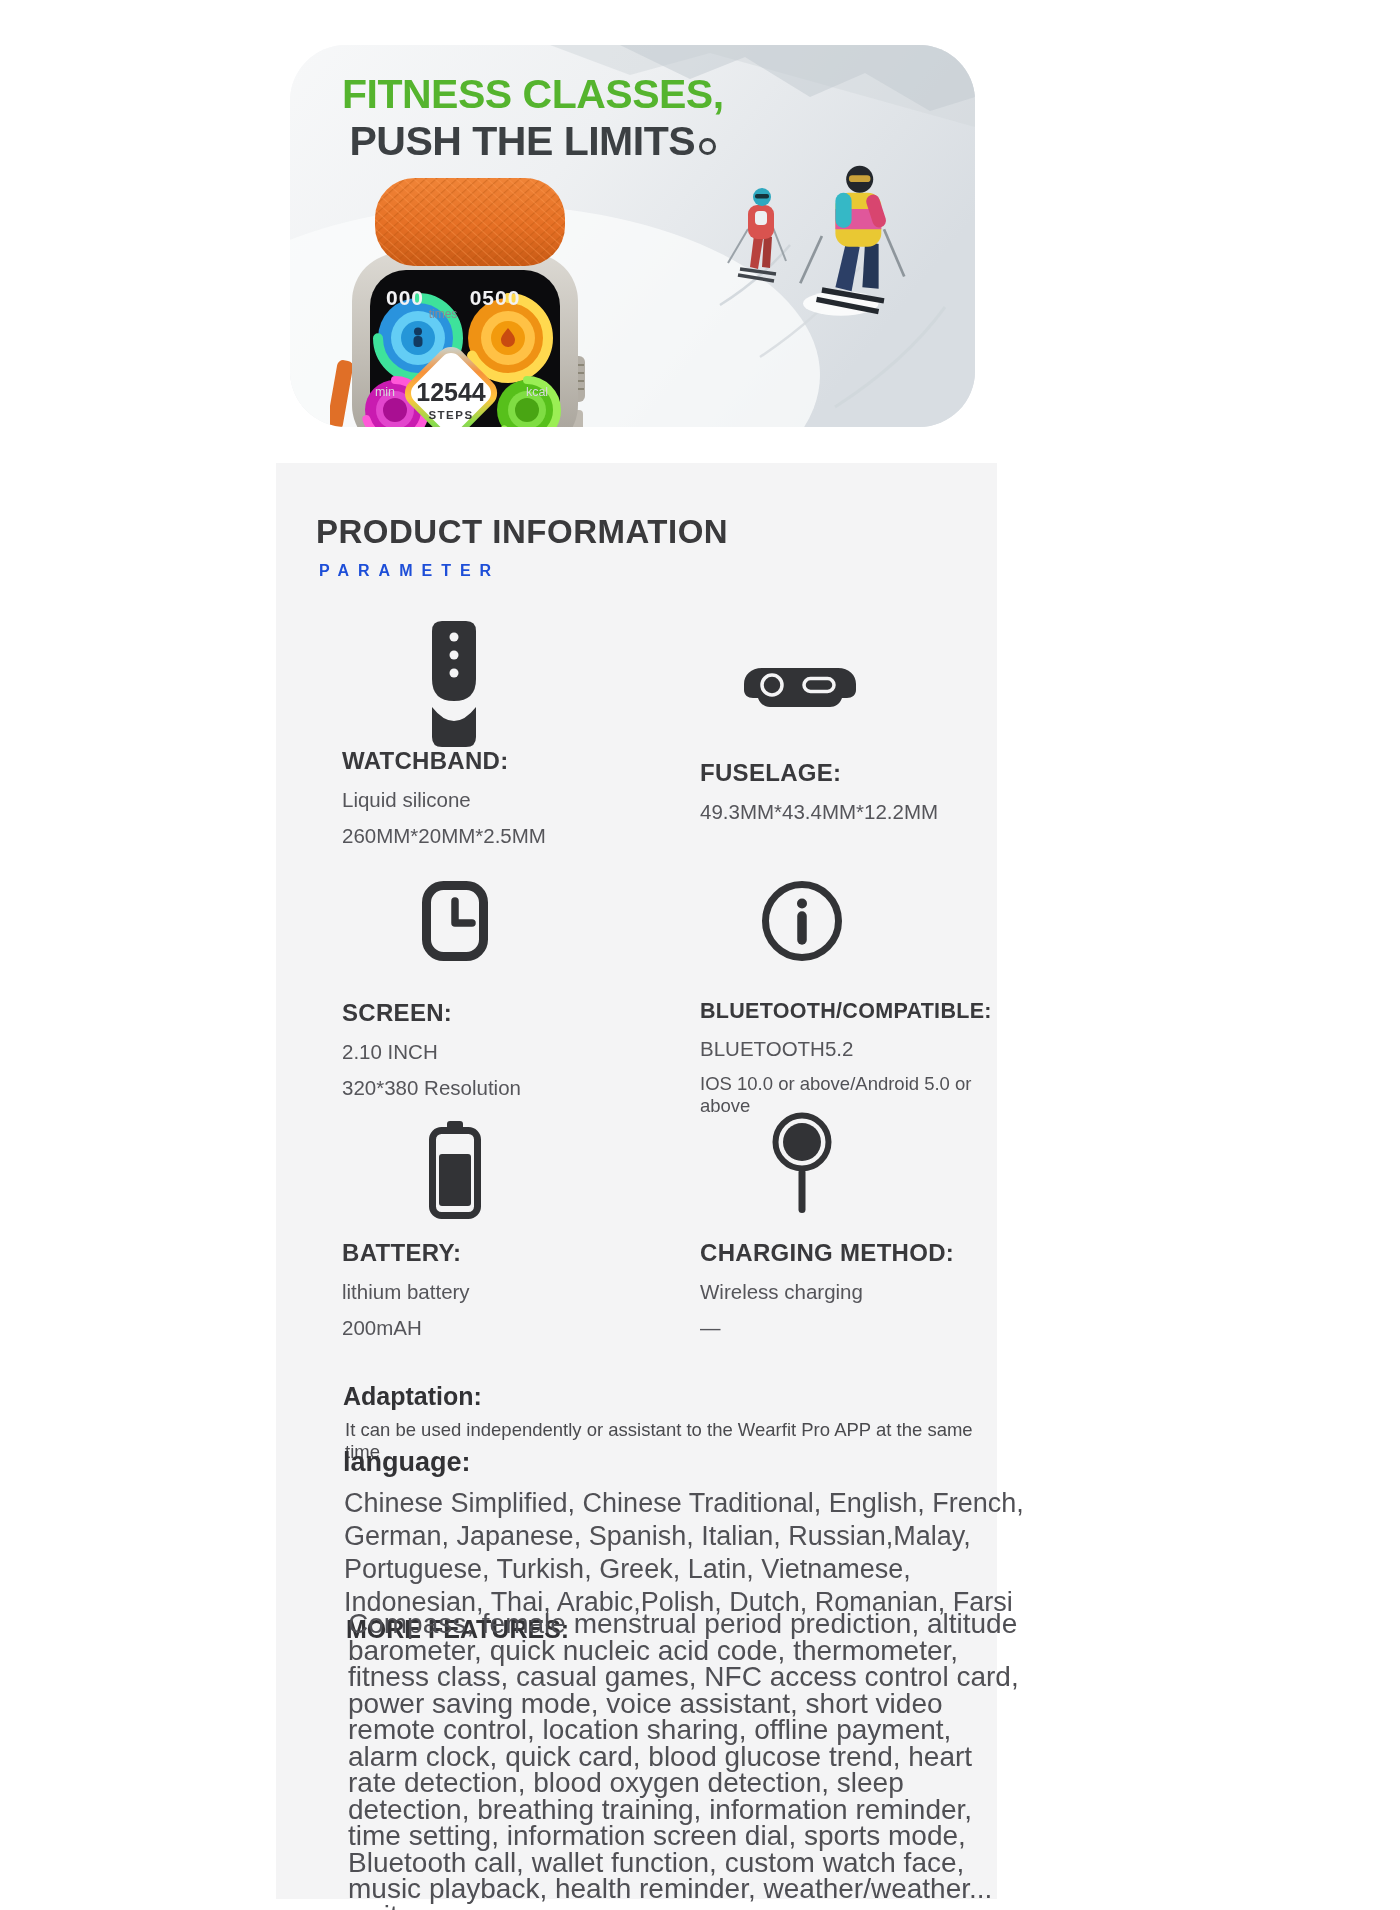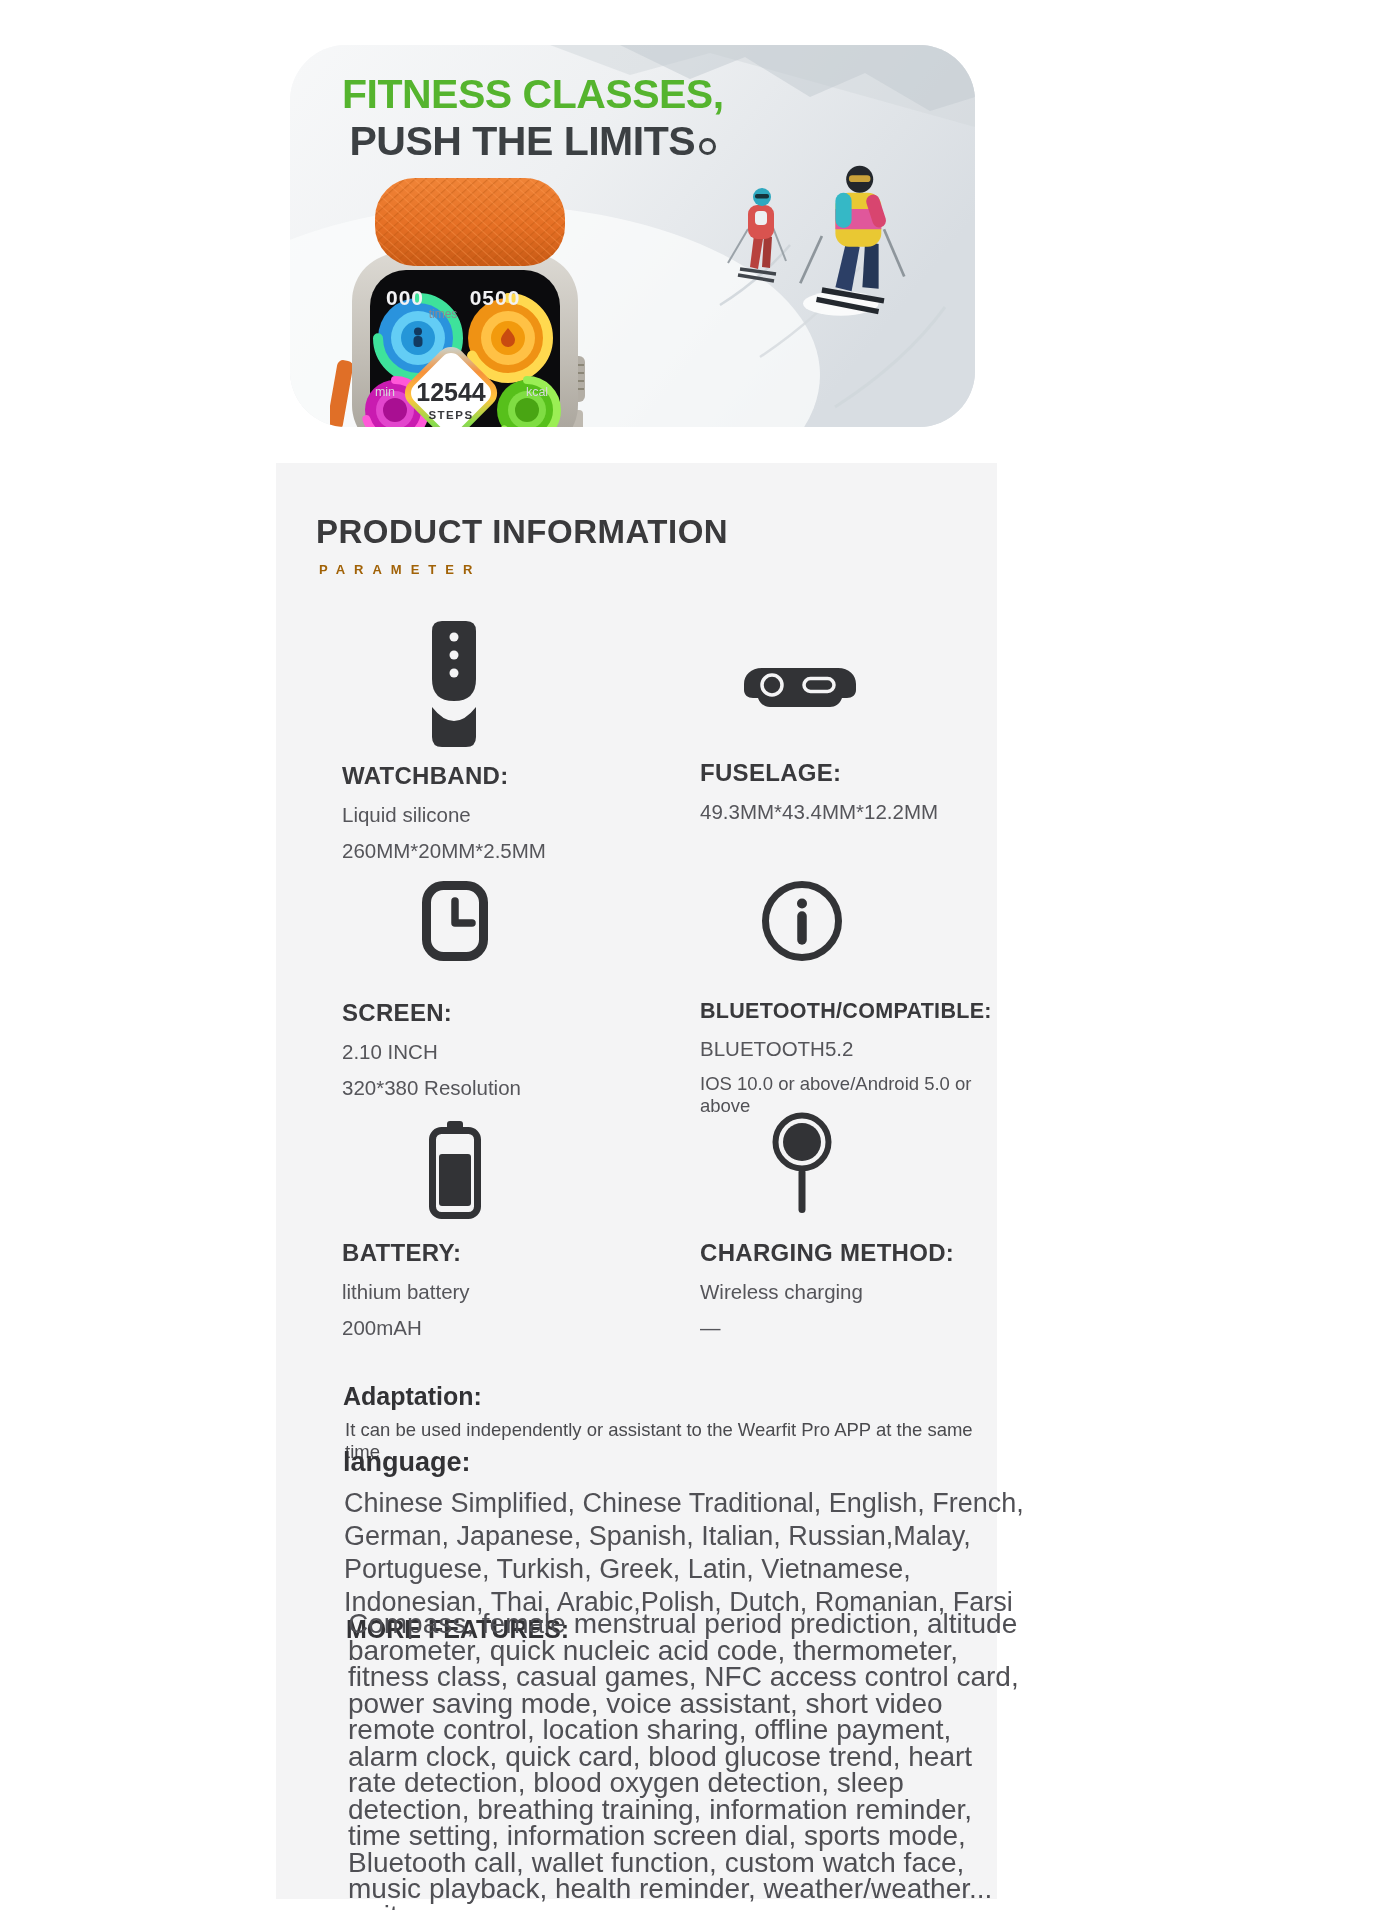--- a/index.html
+++ b/index.html
@@ -17,21 +17,21 @@
   }
   .bg-art{position:absolute;left:0;top:0;width:685px;height:382px;}
   .headline{position:absolute;left:52px;top:26px;z-index:6;line-height:47px;}
   .headline .l1{font-size:41px;font-weight:800;letter-spacing:-0.5px;color:#55b42e;}
   .headline .l2{font-size:41px;font-weight:800;letter-spacing:-0.5px;color:#3c4043;}
   .cjk-period{display:inline-block;width:11px;height:11px;border:3.5px solid #3c4043;border-radius:50%;margin-left:4px;}
   .watch-svg{position:absolute;left:40px;top:125px;z-index:5;}
   
   .panel{position:absolute;left:276px;top:463px;width:721px;height:1436px;background:#f4f4f5;}
   .pi-title{position:absolute;left:40px;top:50px;font-size:33px;font-weight:800;letter-spacing:0.5px;color:#3a3a3c;}
-  .pi-sub{position:absolute;left:43px;top:99px;font-size:13px;font-weight:600;letter-spacing:9px;color:#a16207;}
+  .pi-sub{position:absolute;left:43px;top:99px;font-size:16px;font-weight:600;letter-spacing:9px;color:#1d4ed8;}
   .spec-icon{position:absolute;}
   .spec-text{position:absolute;}
   .spec-label{font-size:24px;font-weight:700;color:#39393c;letter-spacing:0.3px;margin-bottom:13px;}
   .spec-label.sm{font-size:21.5px;}
   .spec-line{font-size:20.5px;color:#55555a;margin-bottom:12px;}
   .spec-line.sm{font-size:18.5px;color:#515156;}
   .sec-label{position:absolute;font-weight:700;color:#323235;}
   .sec-text{position:absolute;color:#505055;}
   .adapt-label{left:67px;top:919px;font-size:25px;text-align:right;}
   .adapt-text{left:69px;top:956px;font-size:18.5px;color:#4a4a4e;}
@@ -222,21 +222,21 @@
     <rect x="18" y="0" width="16" height="10" rx="3" fill="#323336"></rect>
     <rect x="3.5" y="9.5" width="45" height="85" rx="9" stroke="#323336" stroke-width="7" fill="none"></rect>
     <rect x="10" y="33" width="32" height="52" rx="3" fill="#323336"></rect>
   </svg>
   <svg class="spec-icon" style="left:496px;top:649px;" width="60" height="104" viewBox="0 0 60 104">
     <circle cx="30" cy="30" r="26.5" stroke="#323336" stroke-width="6" fill="none"></circle>
     <circle cx="30" cy="30" r="19" fill="#323336"></circle>
     <rect x="26.5" y="57" width="7" height="44" rx="3.5" fill="#323336"></rect>
   </svg>
 
-  <div class="spec-text" style="left:66px;top:299px;">
+  <div class="spec-text" style="left:66px;top:284px;">
     <div class="spec-label">WATCHBAND:</div>
     <div class="spec-line">Liquid silicone</div>
     <div class="spec-line">260MM*20MM*2.5MM</div>
   </div>
   <div class="spec-text" style="left:424px;top:296px;">
     <div class="spec-label">FUSELAGE:</div>
     <div class="spec-line">49.3MM*43.4MM*12.2MM</div>
   </div>
 
   <div class="spec-text" style="left:66px;top:536px;">

